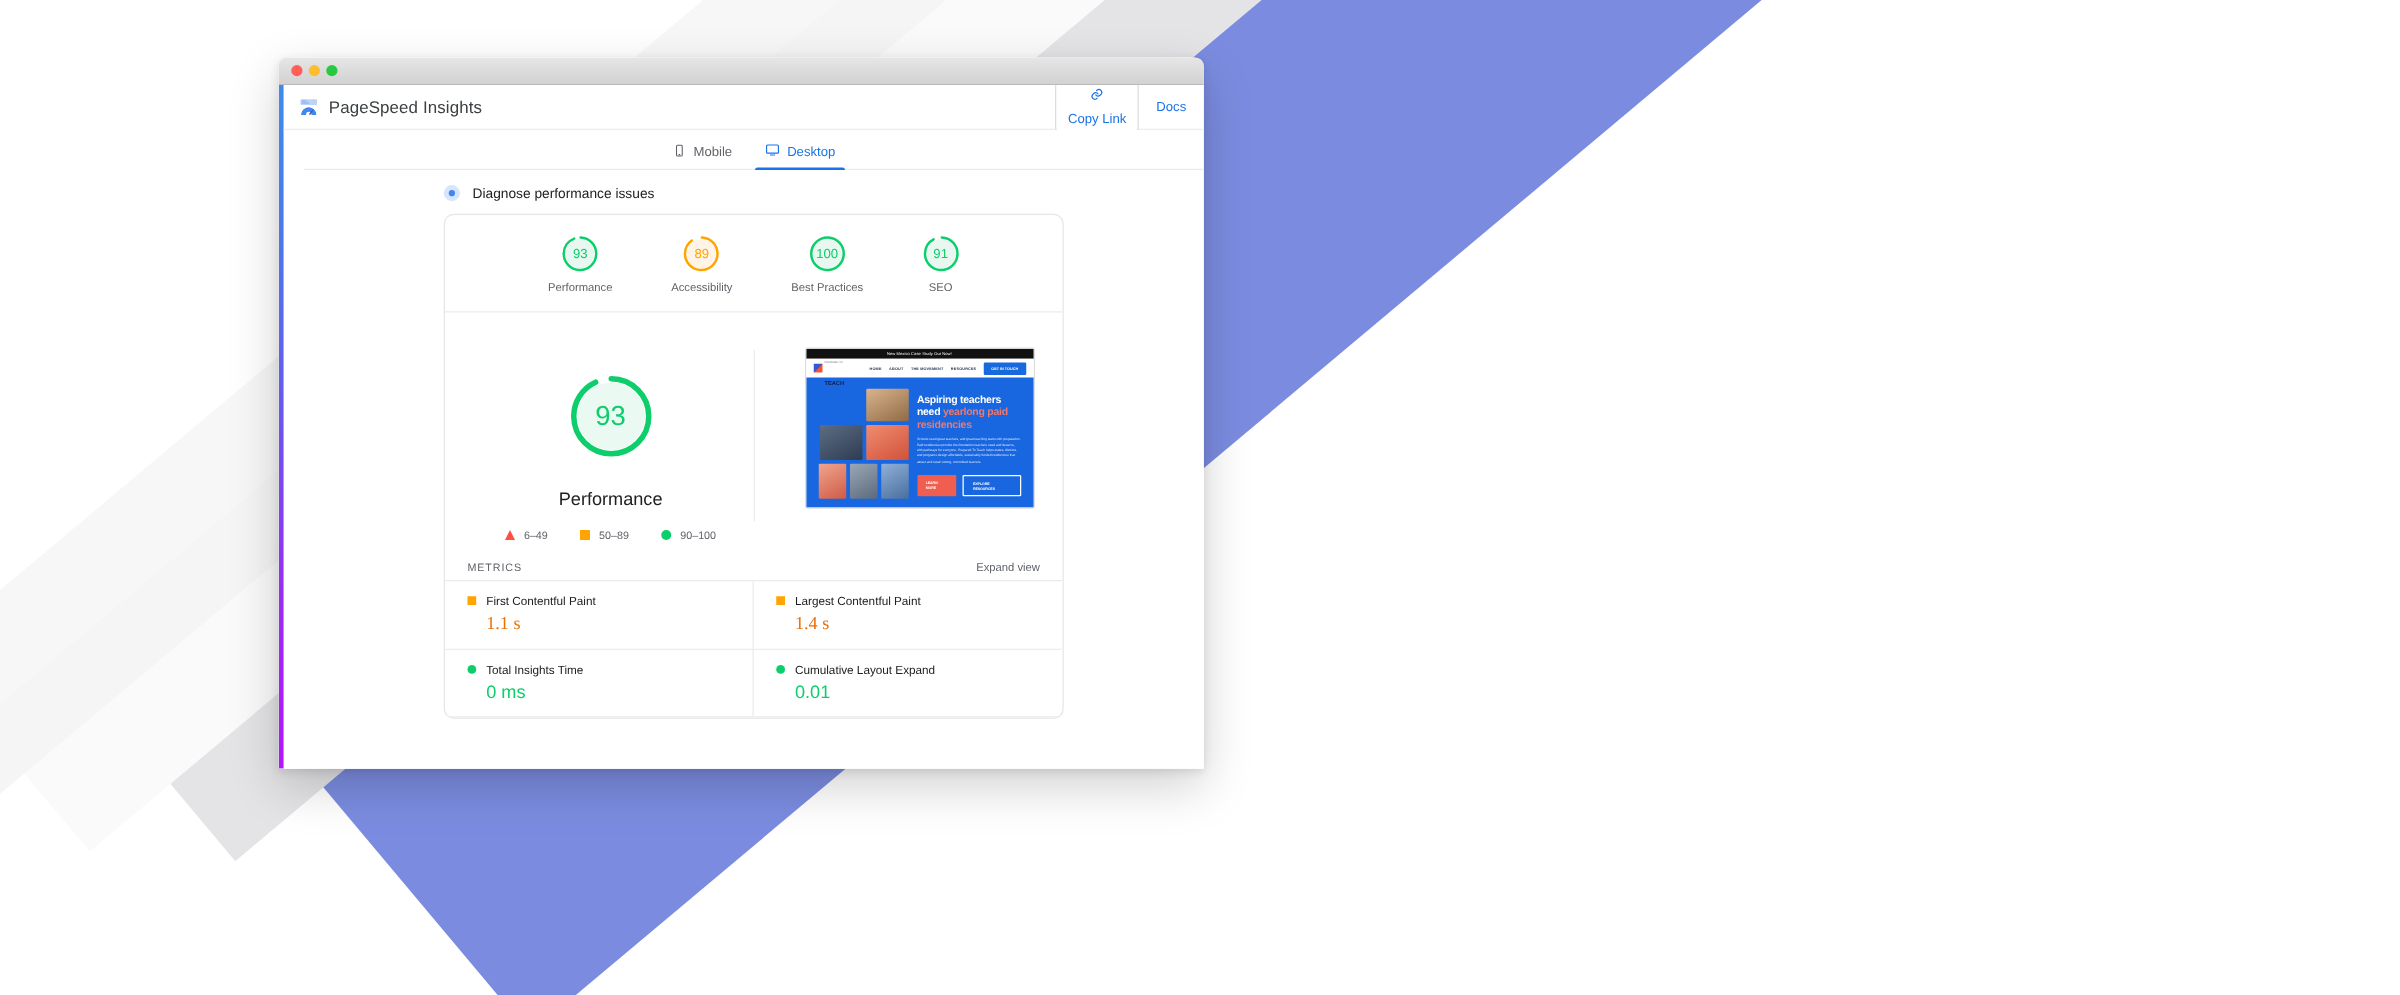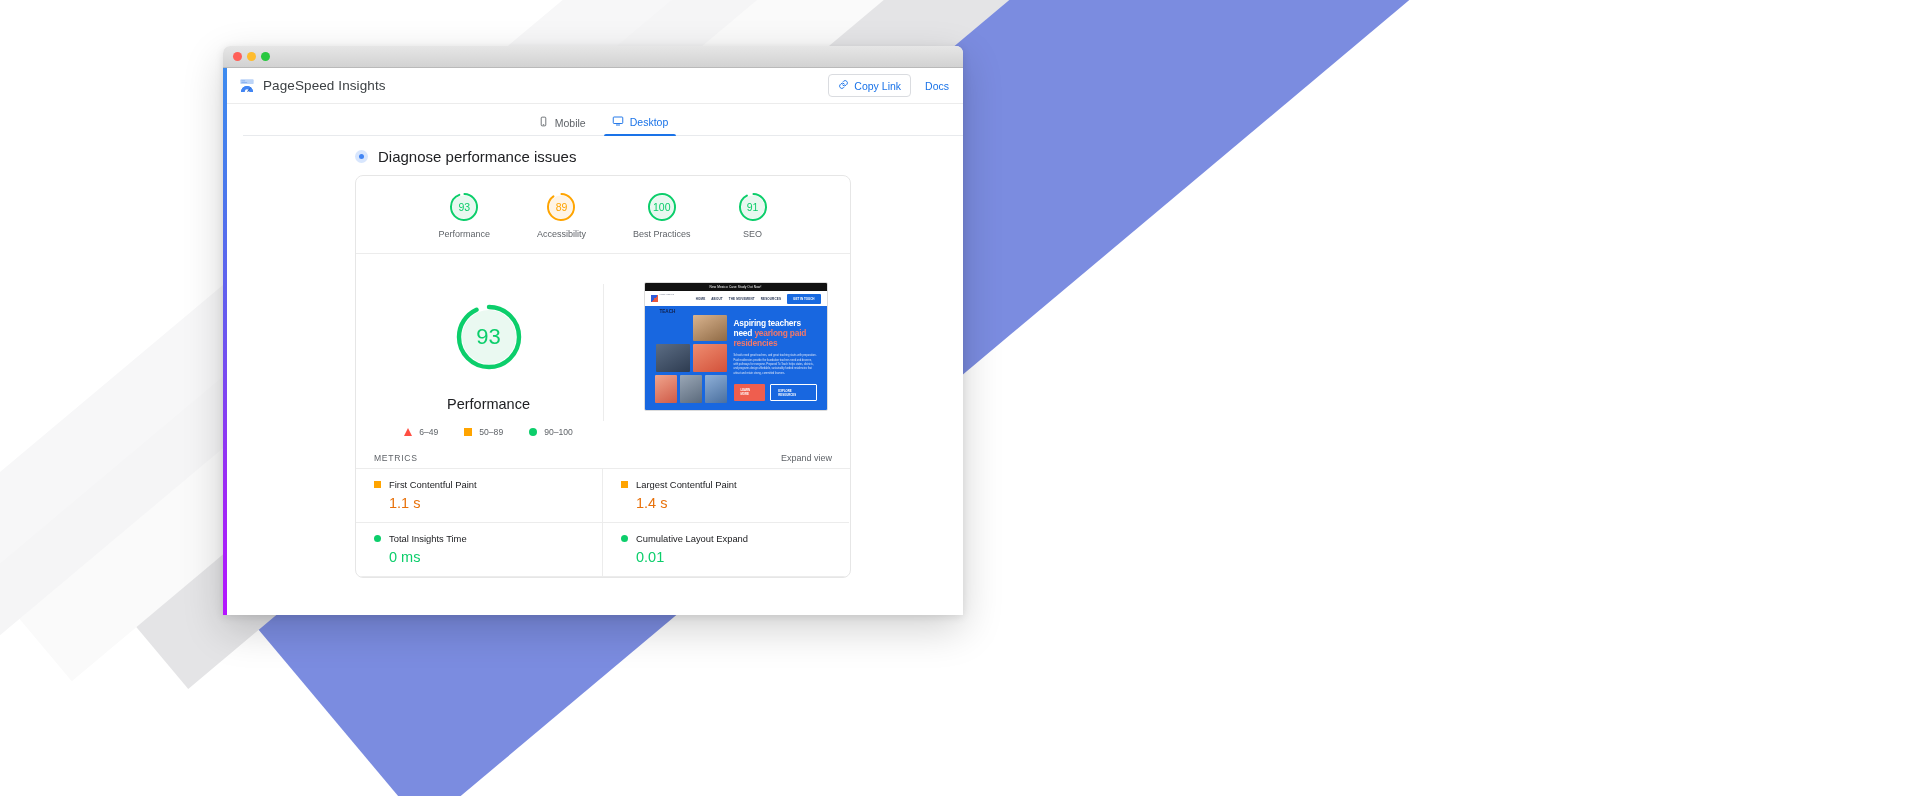--- a/index.html
+++ b/index.html
@@ -47,21 +47,21 @@
     display:flex;align-items:center;background:#fff;
     border-bottom:1px solid #ececec;padding:0 14px 0 12px;box-sizing:border-box;
   }
   #logo-title{display:flex;align-items:center;gap:8px;}
   #psi-logo{width:16px;height:16px;position:relative;}
   .title-text{font-size:13.5px;color:#3c4043;letter-spacing:.1px;}
   #header-actions{margin-left:auto;display:flex;align-items:center;gap:14px;}
   #copy-link-btn{
     display:flex;align-items:center;gap:5px;
     border:1px solid #dadce0;border-radius:4px;
-    padding:4px 9px;font-size:10.5px;color:#1a73e8;background:#fff;cursor:pointer;
+    padding:4px 9px;font-size:10.5px;color:#1a73e8;background:#fff;cursor:pointer;flex-direction:column;
   }
   #docs-link{font-size:10.5px;color:#1a73e8;cursor:pointer;}
 
   
   #content{position:absolute;left:4px;top:36px;right:0;bottom:0;overflow:hidden;background:#fff;padding-left:16px;}
 
   #tabs-row{
     height:31px;border-bottom:1px solid #e8eaed;
     display:flex;align-items:flex-end;justify-content:center;gap:26px;
   }
@@ -71,21 +71,21 @@
   .tab.active::after{
     content:"";position:absolute;left:-8px;right:-8px;bottom:-1px;height:2.5px;background:#1a73e8;border-radius:2px 2px 0 0;
   }
 
   #diagnose-row{display:flex;align-items:center;gap:10px;padding:12px 0 10px 112px;}
   #diagnose-icon{
     width:13px;height:13px;border-radius:50%;
     background:#d8e6fd;display:flex;align-items:center;justify-content:center;
   }
   #diagnose-icon::after{content:"";width:5px;height:5px;border-radius:50%;background:#4285f4;}
-  #diagnose-label{font-size:15px;color:#202124;}
+  #diagnose-label{font-size:11px;color:#202124;}
 
   #report-card{
     margin:0 112px;border:1px solid #e6e6e6;border-radius:8px;background:#fff;overflow:hidden;
   }
 
   
   #gauges{display:flex;justify-content:center;gap:47px;padding:16px 0 14px;border-bottom:1px solid #ececec;}
   .gauge-item{display:flex;flex-direction:column;align-items:center;gap:7px;cursor:pointer;}
   .ring{width:30px;height:30px;position:relative;}
   .ring svg{display:block;}
@@ -147,21 +147,21 @@
   #expand-view{margin-left:auto;font-size:9px;color:#5f6368;cursor:pointer;text-align:right;}
   #metrics-grid{display:flex;flex-wrap:wrap;border-top:1px solid #ececec;}
   .metric{width:50%;box-sizing:border-box;padding:10px 18px 11px;border-bottom:1px solid #ececec;}
   .metric.right{border-left:1px solid #ececec;margin-left:-1px;}
   .m-head{display:flex;align-items:center;gap:8px;}
   .m-dot{width:7px;height:7px;}
   .m-dot.sq{background:#ffa400;}
   .m-dot.ci{border-radius:50%;background:#0cce6b;}
   .m-name{font-size:9.4px;color:#202124;}
   .m-val{font-size:14.5px;margin-top:5px;margin-left:15px;}
-  .m-val.warn{color:#e8710a;}
+  .m-val.warn{color:#e8710a;font-family:Liberation Serif, serif;}
   .m-val.good{color:#0cce6b;}
 </style>
 </head>
 <body>
 
 <div id="bg">
   <div class="stripe s1" style="left:1610px;top:-560px;width:300px;height:1800px;"></div>
   <div class="stripe s2" style="left:1490px;top:-560px;width:120px;height:1800px;"></div>
   <div class="stripe s3" style="left:1380px;top:-560px;width:110px;height:1800px;"></div>
   <div class="stripe s4" style="left:1300px;top:-560px;width:80px;height:1800px;"></div>

